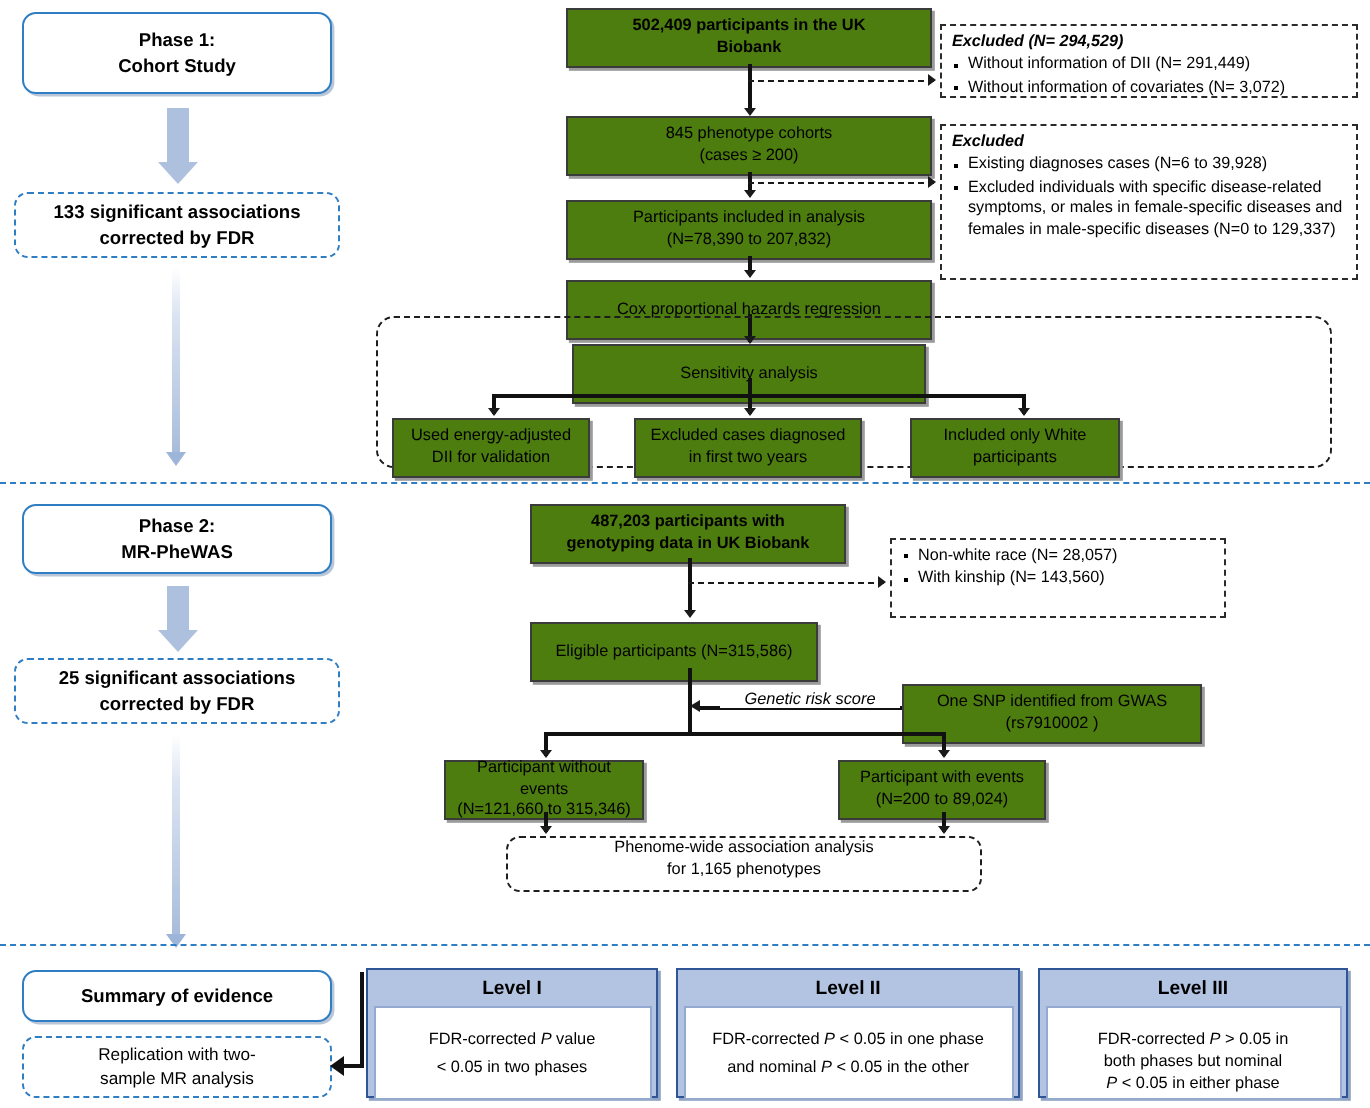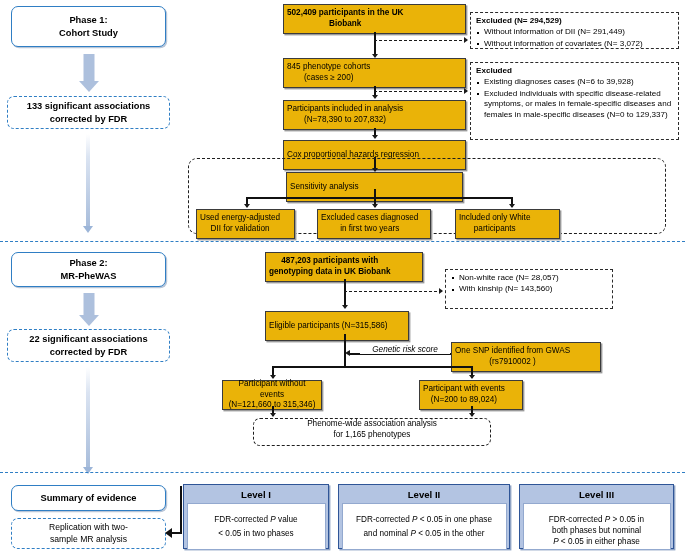--- a/index.html
+++ b/index.html
@@ -8,41 +8,41 @@
     font-family:"Liberation Sans","DejaVu Sans",sans-serif;
     color:#000;
     -webkit-font-smoothing:antialiased;
   }
   .abs{position:absolute;box-sizing:border-box;}
 
   
   .box{
     position:absolute;box-sizing:border-box;
     border:1.3px solid #3b3b3b;
-    background:#eab308;
-    display:flex;align-items:center;justify-content:flex-start;
+    background:#4d7c0f;
+    display:flex;align-items:center;justify-content:center;
     text-align:center;
     font-size:8.2px;line-height:1.32;
     padding:14px 3px;
   }
   .box.bold{font-weight:bold;}
   .box.shadowed{
     box-shadow:1.4px 1.4px 0 0 #9a9a9a;
   }
 
   
   .dashbox{
     position:absolute;box-sizing:border-box;
     border:1.2px dashed #2b2b2b;
     background:#fff;
     font-size:8.1px;line-height:1.33;
     padding:3px 4px 3px 5px;
     text-align:left;
   }
-  .dashbox .hd{font-weight:bold;display:block;margin-bottom:0.5px;}
+  .dashbox .hd{font-weight:bold;display:block;margin-bottom:0.5px;font-style:italic;}
   .dashbox ul{margin:0;padding:0;list-style:none;}
   .dashbox li{
     position:relative;padding-left:8px;margin:0 0 0.5px 0;
   }
   .dashbox li:before{
     content:"";position:absolute;left:1px;top:4.3px;
     width:2px;height:2px;background:#000;
   }
 
   
@@ -286,21 +286,21 @@
   </div>
 </div>
 
 <div class="blockarrow" style="left:65px;top:293px;width:48px;height:33px;">
   <div class="shaft" style="height:22px;"></div>
   <div class="head" style="top:22px;"></div>
 </div>
 
 <div class="blue-dash-round" style="left:7px;top:329px;width:163px;height:33px;">
   <div>
-    <div>22 significant associations</div>
+    <div>25 significant associations</div>
     <div>corrected by FDR</div>
   </div>
 </div>
 
 <div class="gradarrow" style="left:69px;top:367px;width:38px;height:108px;">
   <div class="shaft" style="height:100px;"></div>
   <div class="head" style="top:100px;"></div>
 </div>
 
 <div class="box bold shadowed" style="left:265px;top:252px;width:158px;height:27px;">

